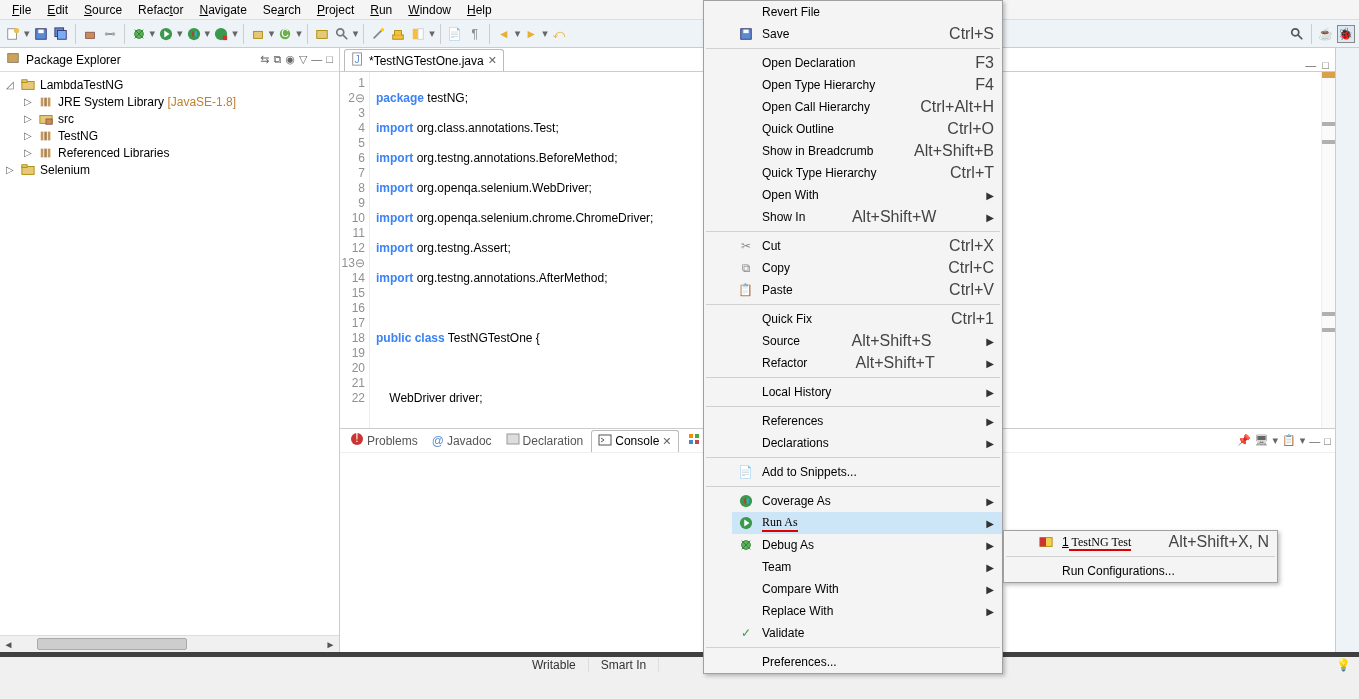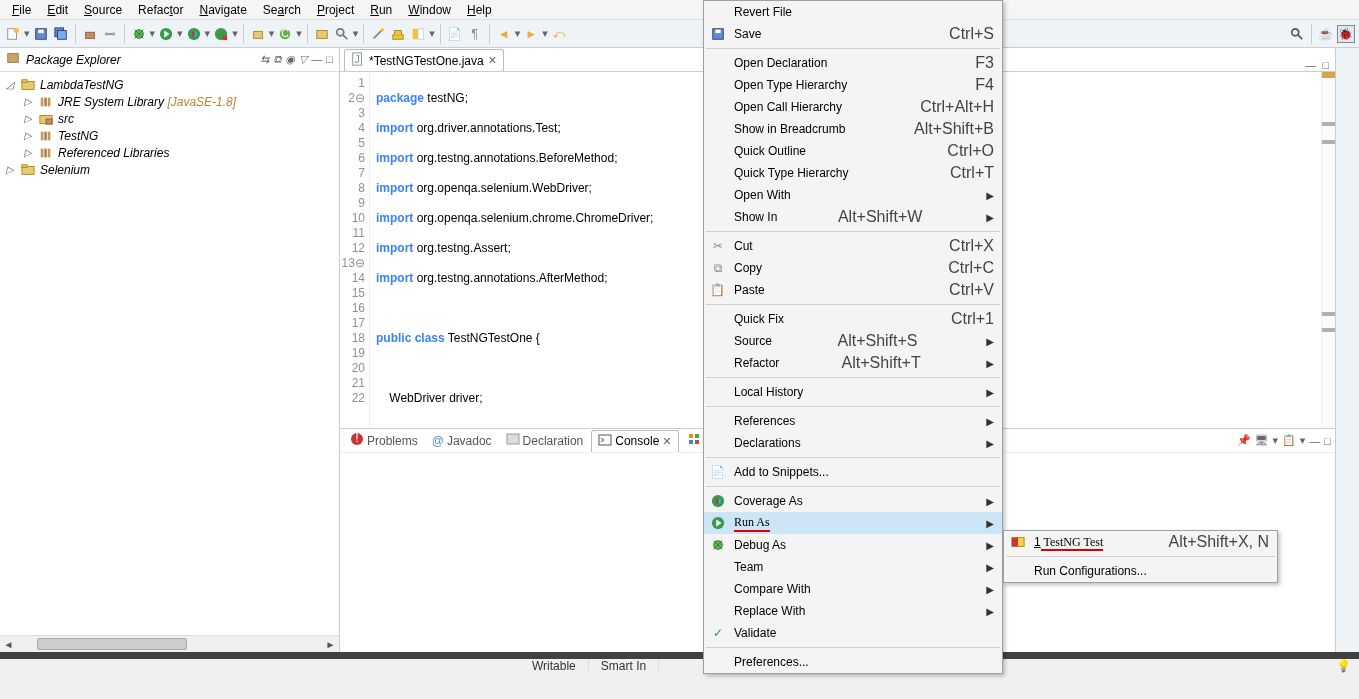--- a/index.html
+++ b/index.html
@@ -8,21 +8,21 @@
 .menubar { height: 20px; background: #f5f5f5; display: flex; align-items: center; padding: 0 4px; border-bottom: 1px solid #ddd; }
 .menubar span { padding: 2px 8px; cursor: default; }
 .menubar span u { text-decoration: underline; }
 
 .toolbar { height: 28px; background: #eef3f8; border-bottom: 1px solid #ccc; display: flex; align-items: center; padding: 0 4px; gap: 2px; }
 .tool-icon { width: 18px; height: 18px; display: inline-flex; align-items: center; justify-content: center; }
 .tool-sep { width: 1px; height: 20px; background: #ccc; margin: 0 3px; }
 
 .main-area { display: flex; height: 604px; }
 
-.pkg-panel { width: 340px; background: #fff; border-right: 1px solid #ccc; display: flex; flex-direction: column; font-style: italic; }
+.pkg-panel { width: 340px; background: #fff; border-right: 1px solid #ccc; display: flex; flex-direction: column; }
 .pkg-header { height: 24px; display: flex; align-items: center; padding: 0 6px; border-bottom: 1px solid #ddd; gap: 6px; }
 .pkg-title { font-weight: normal; }
 .pkg-header-icons { margin-left: auto; display: flex; gap: 4px; }
 .tree { flex: 1; padding: 4px 0 4px 6px; overflow: auto; }
 .tree-item { display: flex; align-items: center; height: 17px; padding-left: var(--indent, 0px); gap: 4px; cursor: default; }
 .tree-arrow { width: 10px; color: #666; font-size: 10px; }
 .tree-icon { width: 16px; height: 14px; display: inline-flex; align-items: center; justify-content: center; }
 .tree-label { white-space: nowrap; }
 .lib-suffix { color: #c08030; }
 
@@ -38,27 +38,27 @@
 .code { flex: 1; padding: 4px 0 0 6px; white-space: pre; color: #000; }
 .kw { color: #3b82f6; font-weight: bold; }
 
 .bottom-tabs { height: 24px; border-top: 1px solid #ccc; display: flex; align-items: center; padding: 0 4px; gap: 2px; background:#fff;}
 .btab { display: flex; align-items: center; gap: 3px; padding: 2px 6px; color: #555; }
 .btab.active { background: #fff; border: 1px solid #bbb; border-bottom: none; border-radius: 3px 3px 0 0; color:#000;}
 .console-body { height: 200px; background: #fff; border-top: 1px solid #eee; padding: 4px 6px; color: #333; text-align: center; }
 
 .right-strip { width: 24px; background: #eef3f8; border-left: 1px solid #ccc; }
 
-.statusbar { height: 20px; background: #f0f0f0; border-top: 7px solid #404040; display: flex; align-items: center; justify-content: flex-end; }
+.statusbar { height: 20px; background: #f0f0f0; border-top: 5px solid #404040; display: flex; align-items: center; justify-content: flex-end; }
 .status-cell { padding: 0 12px; border-right: 1px solid #ddd; color: #333; }
 
 
 .ctx-menu { position: absolute; background: #f4f4f4; border: 1px solid #a0a0a0; box-shadow: 2px 2px 4px rgba(0,0,0,0.25); }
 .ctx-main { left: 703px; top: 0px; width: 300px; }
-.ctx-item { height: 22px; display: flex; align-items: center; padding: 0 8px 0 30px; position: relative; cursor: default; }
+.ctx-item { height: 22px; display: flex; align-items: center; padding: 0 8px 0 30px; position: relative; cursor: default; margin-left: 28px; }
 .ctx-item.hover { background: #cde6f7; }
 .ctx-icon { position: absolute; left: 6px; width: 16px; height: 16px; display:flex; align-items:center; justify-content:center; }
 .ctx-shortcut { margin-left: auto; color: #444; font-size: 16px; }
 .ctx-sep { height: 1px; background: #d0d0d0; margin: 3px 2px; }
 .ctx-arrow { margin-left: auto; color: #333; font-size: 10px; }
 .underline-red { border-bottom: 2px solid #d00; font-family: Liberation Serif, serif; }
 
 .ctx-sub { left: 1003px; top: 530px; width: 275px; }
 .ctx-sub .ctx-item { }
 
@@ -345,21 +345,21 @@
           <div>16</div>
         <div>17</div>
           <div>18</div>
           <div>19</div>
           <div>20</div>
         <div>21</div>
           <div>22</div>
       </div>
       <div class="code">
 <div><span class="kw">package</span><span> testNG;</span></div>
-<div><span class="kw">import</span><span> org.driver.annotations.Test;</span></div>
+<div><span class="kw">import</span><span> org.class.annotations.Test;</span></div>
 <div><span class="kw">import</span><span> org.testng.annotations.BeforeMethod;</span></div>
 <div><span class="kw">import</span><span> org.openqa.selenium.WebDriver;</span></div>
 <div><span class="kw">import</span><span> org.openqa.selenium.chrome.ChromeDriver;</span></div>
 <div><span class="kw">import</span><span> org.testng.Assert;</span></div>
 <div><span class="kw">import</span><span> org.testng.annotations.AfterMethod;</span></div>
 <div>&nbsp;</div>
 <div><span class="kw">public class</span><span> TestNGTestOne {</span></div>
 <div>&nbsp;</div>
 <div><span>    WebDriver driver;</span></div>
 <div>&nbsp;</div>
@@ -464,26 +464,26 @@
     </div>
   <div class="ctx-item">
       <span>Open Type Hierarchy</span>
       <span class="ctx-shortcut">F4</span>
     </div>
   <div class="ctx-item">
       <span>Open Call Hierarchy</span>
       <span class="ctx-shortcut">Ctrl+Alt+H</span>
     </div>
   <div class="ctx-item">
+      <span>Quick Outline</span>
+      <span class="ctx-shortcut">Ctrl+O</span>
+    </div>
+  <div class="ctx-item">
       <span>Show in Breadcrumb</span>
       <span class="ctx-shortcut">Alt+Shift+B</span>
-    </div>
-  <div class="ctx-item">
-      <span>Quick Outline</span>
-      <span class="ctx-shortcut">Ctrl+O</span>
     </div>
   <div class="ctx-item">
       <span>Quick Type Hierarchy</span>
       <span class="ctx-shortcut">Ctrl+T</span>
     </div>
   <div class="ctx-item">
       <span>Open With</span>
       <span class="ctx-arrow">▶</span>
     </div>
   <div class="ctx-item"><span>Show In</span><span class="ctx-shortcut">Alt+Shift+W</span>&nbsp;<span class="ctx-arrow">▶</span></div>

